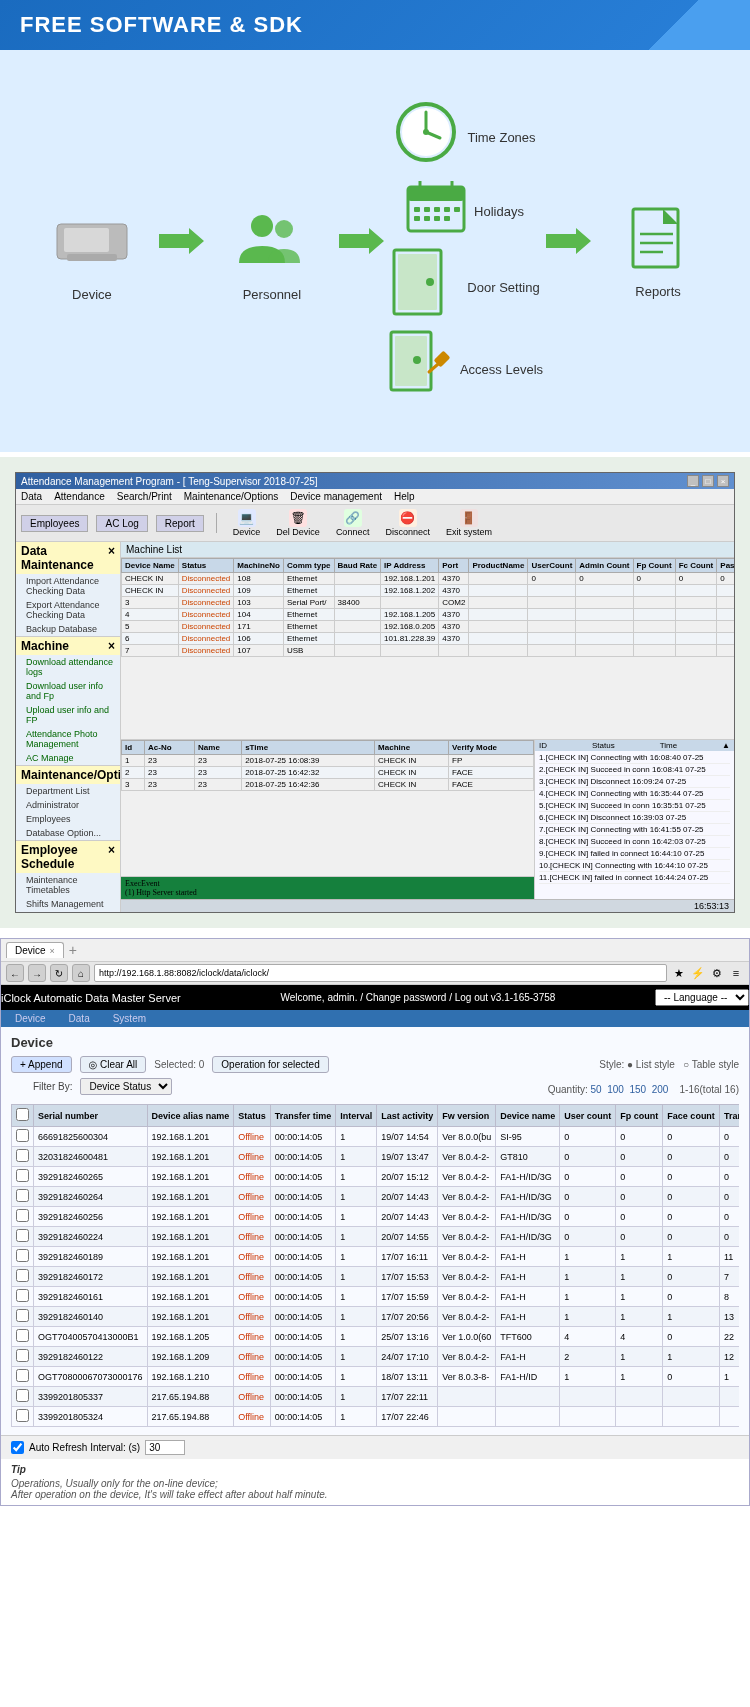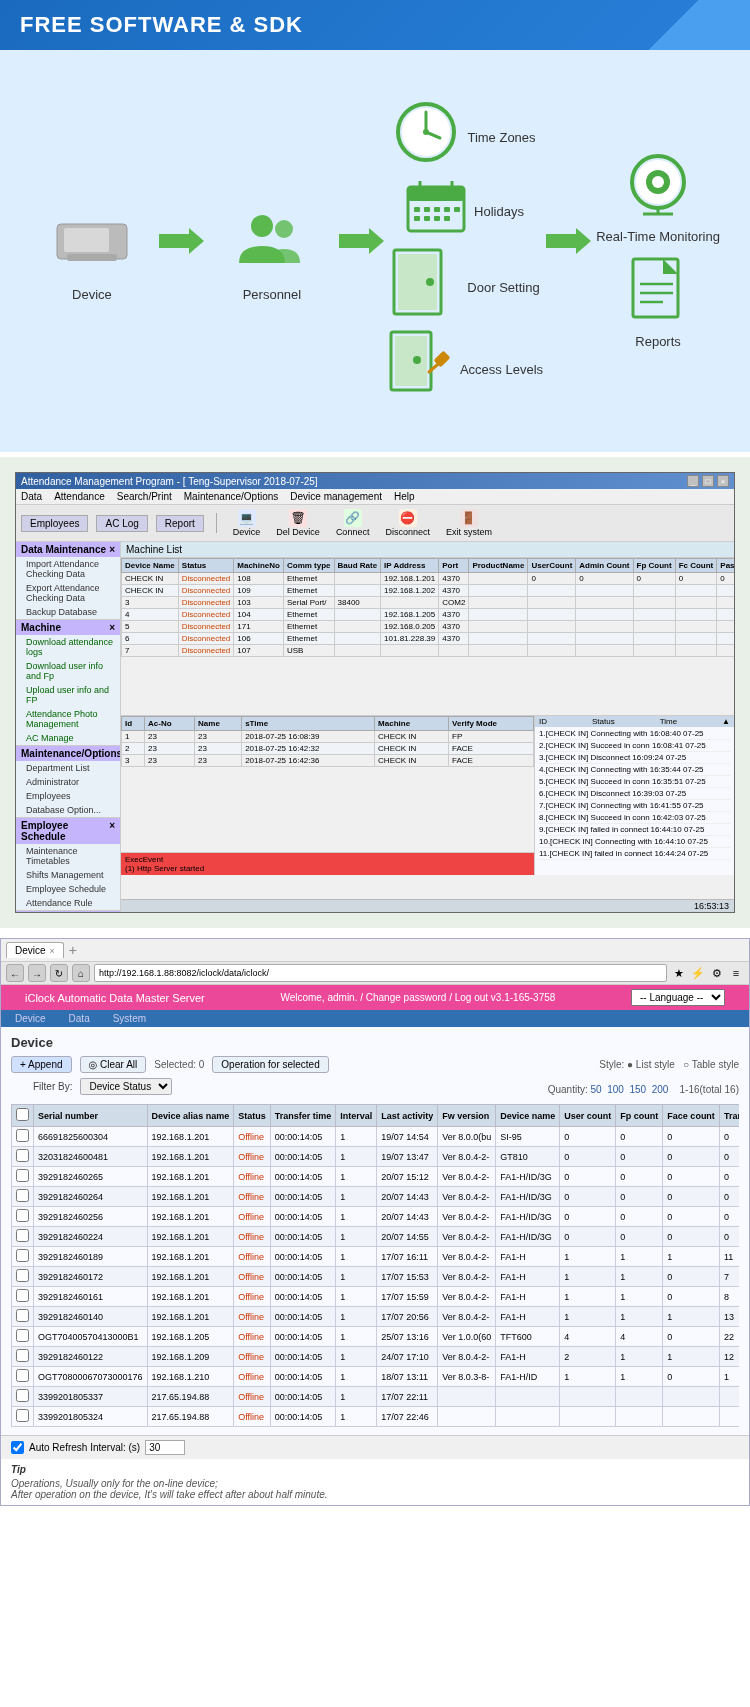--- a/index.html
+++ b/index.html
@@ -134,24 +134,24 @@
       width: 105px;
       background: #e8f0f8;
       border-right: 1px solid #ccc;
       overflow-y: auto;
       font-size: 9px;
     }
     .sidebar-section {
       border-bottom: 1px solid #ccc;
     }
     .sidebar-header {
-      background: #c4b5fd;
+      background: #fef9c3;
       padding: 2px 5px;
       font-weight: bold;
-      font-size: 10px;
+      font-size: 12px;
       display: flex;
       justify-content: space-between;
       cursor: pointer;
     }
     .sidebar-item {
       padding: 2px 5px 2px 10px;
       cursor: pointer;
       font-size: 9px;
       color: #333;
     }
@@ -211,29 +211,29 @@
     }
     .log-content {
       flex: 1; overflow-y: auto; padding: 1px 4px; font-size: 8px;
       background: #f8f8ff;
     }
     .log-item { padding: 1px 0; border-bottom: 1px solid #eee; font-size: 8px; }
     .exec-panel {
       border-top: 1px solid #ccc;
       padding: 2px 4px;
       font-size: 8px;
-      background: #ef4444;
+      background: #15803d;
+      font-family: Liberation Serif, serif;
     }
     .statusbar {
       background: #d0d8e0;
       padding: 1px 5px;
       font-size: 9px;
       border-top: 1px solid #bbb;
       text-align: right;
-      margin-top: 24px;
     }
 
     
     .iclock-section {
       margin-top: 10px;
       border: 1px solid #aac;
     }
     .browser-bar {
       background: #f0f0f0;
       border-bottom: 1px solid #ccc;
@@ -277,23 +277,23 @@
     }
     .browser-icons {
       display: flex; gap: 3px;
     }
     .b-icon {
       width: 16px; height: 16px;
       display: flex; align-items: center; justify-content: center;
       font-size: 11px; cursor: pointer;
     }
     .iclock-header {
-      background: #ec4899;
+      background: #000000;
       color: #fff;
-      padding: 4px 24px;
+      padding: 4px 0;
       display: flex;
       justify-content: space-between;
       align-items: center;
       font-size: 11px;
     }
     .iclock-nav {
       background: #3070b0;
       padding: 2px 10px;
       display: flex; gap: 15px;
     }
@@ -493,33 +493,20 @@
       </div>
     </div>
 
     <div class="arrow">
       <svg width="45" height="30">
           <polygon points="0,8 30,8 30,2 45,15 30,28 30,22 0,22" fill="#5ab84e"></polygon>
         </svg>
     </div>
 
     <div class="vertical-col">
-      <div class="diagram-item">
-        <div>
-          <svg width="70" height="65" viewBox="0 0 70 65">
-            <circle cx="35" cy="28" r="26" fill="none" stroke="#4aaa44" stroke-width="4"></circle>
-            <circle cx="35" cy="28" r="22" fill="white"></circle>
-            <circle cx="35" cy="28" r="12" fill="#4aaa44"></circle>
-            <circle cx="35" cy="28" r="6" fill="white"></circle>
-            <line x1="35" y1="52" x2="35" y2="60" stroke="#4aaa44" stroke-width="3"></line>
-            <line x1="20" y1="60" x2="50" y2="60" stroke="#4aaa44" stroke-width="3"></line>
-          </svg>
-        </div>
-        <span class="label">Real-Time Monitoring</span>
-      </div>
       <div class="diagram-item">
         <div>
           <svg width="60" height="70" viewBox="0 0 60 70">
             <rect x="5" y="5" width="45" height="58" rx="2" fill="none" stroke="#4aaa44" stroke-width="3"></rect>
             <polygon points="35,5 50,20 35,20" fill="#4aaa44"></polygon>
             <line x1="12" y1="30" x2="45" y2="30" stroke="#4aaa44" stroke-width="2.5"></line>
             <line x1="12" y1="39" x2="45" y2="39" stroke="#4aaa44" stroke-width="2.5"></line>
             <line x1="12" y1="48" x2="35" y2="48" stroke="#4aaa44" stroke-width="2.5"></line>
           </svg>
         </div>

